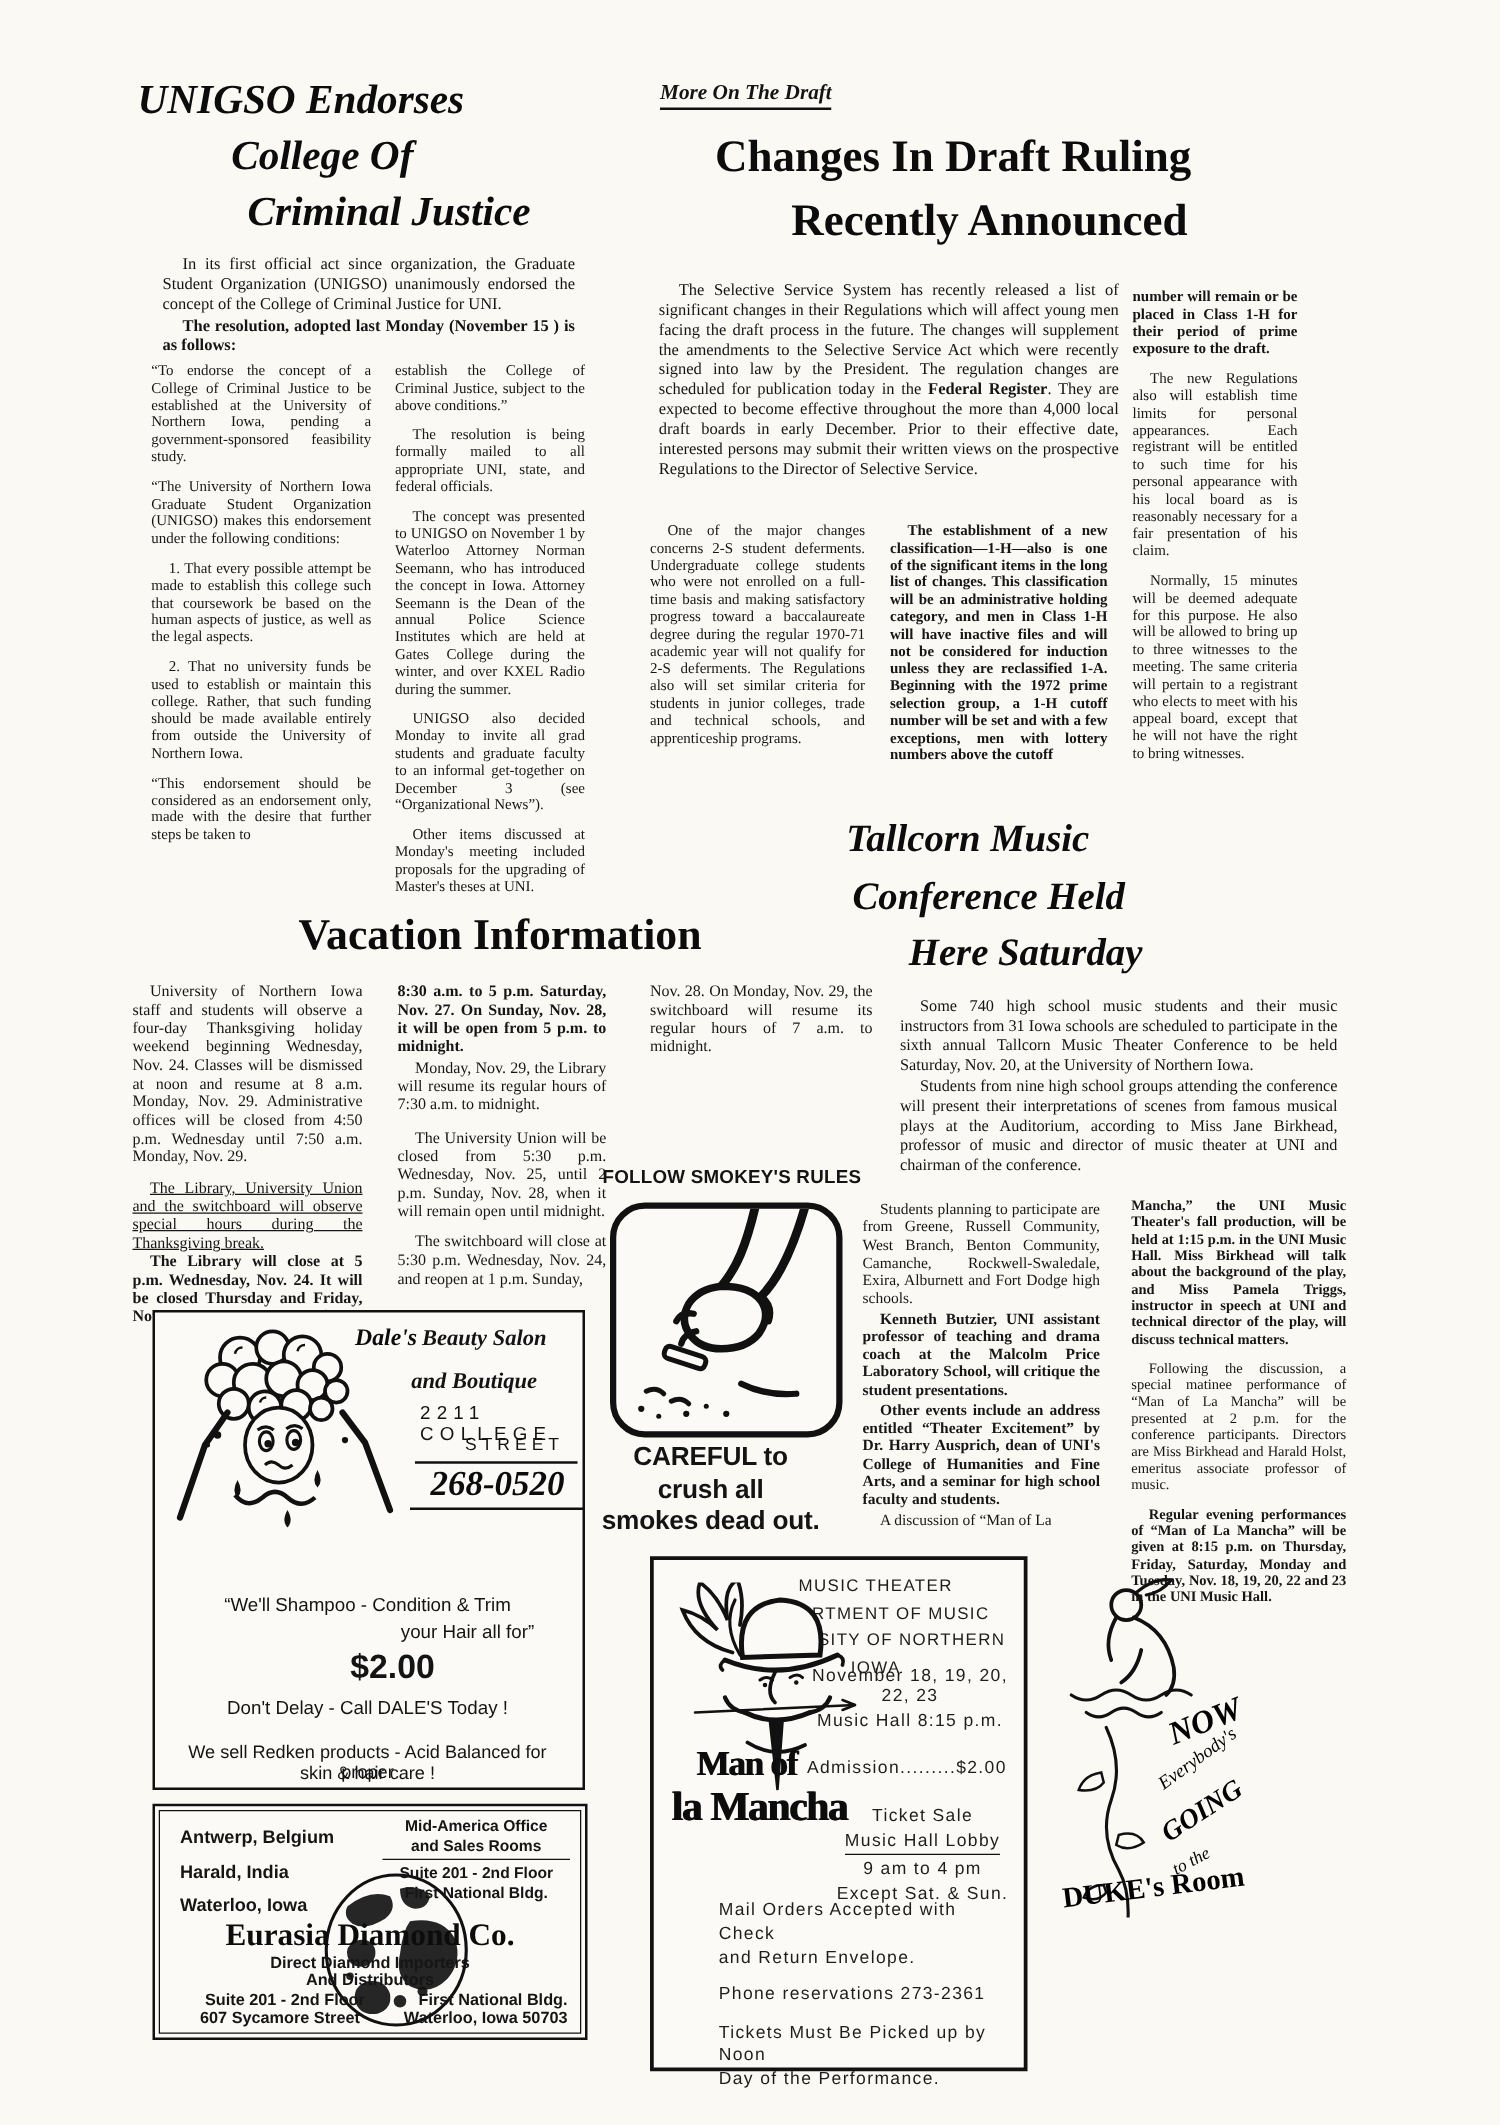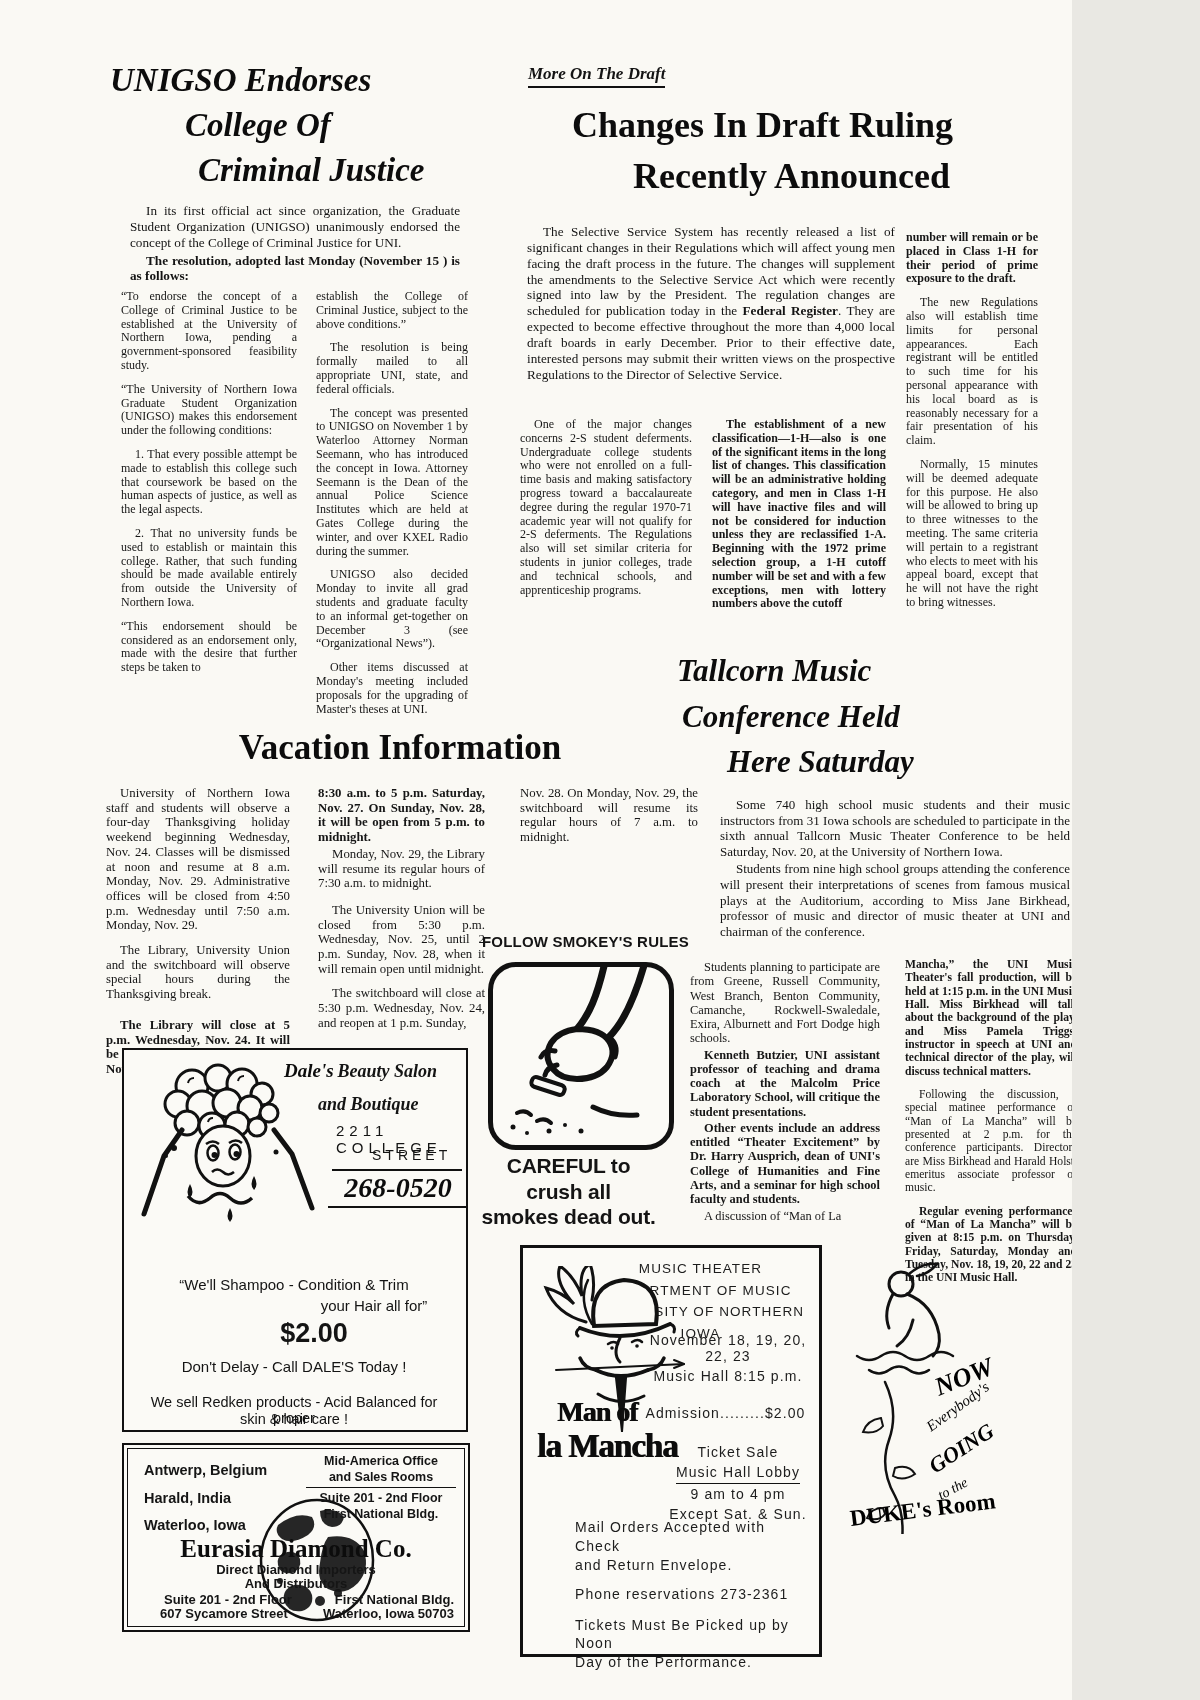--- a/index.html
+++ b/index.html
@@ -1,17 +1,17 @@
 <!DOCTYPE html>
 <html><head>
 <meta charset="utf-8">
 <style>
   html,body { margin:0; padding:0; }
   body { width:1200px; height:1700px; background:#e9e8e3; font-family:"Liberation Serif", serif; }
-  .page { position:relative; width:1072px; height:1700px; background:#faf9f4; color:#141414; overflow:hidden; }
+  .page { position:relative; width:1200px; height:1700px; background:#faf9f4; color:#141414; overflow:hidden; }
   .abs { position:absolute; }
   .body { font:12px/1.15 "Liberation Serif", serif; text-align:justify; color:#161616; }
   .body p { margin:0 0 10px 0; text-indent:14px; }
   .body p.ni { text-indent:0; }
   .b { font-weight:bold; }
   .it { font-style:italic; }
   .sans { font-family:"Liberation Sans", sans-serif; }
   .hl { font-family:"Liberation Serif", serif; font-weight:bold; color:#0c0c0c; }
   .hl-it { font-style:italic; }
   .kicker { font:bold italic 17px "Liberation Serif", serif; border-bottom:2.5px solid #111; padding-bottom:2px; display:inline-block; }
@@ -82,21 +82,21 @@
   <div class="abs body" style="left:906px; top:231px; width:132px;">
     <p class="ni b">number will remain or be placed in Class 1-H for their period of prime exposure to the draft.</p>
     <p>The new Regulations also will establish time limits for personal appearances. Each registrant will be entitled to such time for his personal appearance with his local board as is reasonably necessary for a fair presentation of his claim.</p>
     <p>Normally, 15 minutes will be deemed adequate for this purpose. He also will be allowed to bring up to three witnesses to the meeting. The same criteria will pertain to a registrant who elects to meet with his appeal board, except that he will not have the right to bring witnesses.</p>
   </div>
 
   <div class="abs center hl" style="left:160px; top:728px; width:480px; font-size:35px;">Vacation Information</div>
 
   <div class="abs body" style="left:106px; top:786px; width:184px; font-size:12.8px;">
     <p>University of Northern Iowa staff and students will observe a four-day Thanksgiving holiday weekend beginning Wednesday, Nov. 24. Classes will be dismissed at noon and resume at 8 a.m. Monday, Nov. 29. Administrative offices will be closed from 4:50 p.m. Wednesday until 7:50 a.m. Monday, Nov. 29.</p>
-    <p style="margin-bottom:16px;">The Library, University Union and the switchboard will observe special hours during the Thanksgiving break.</p>
+    <p style="margin-bottom:0;text-decoration:underline;">The Library, University Union and the switchboard will observe special hours during the Thanksgiving break.</p>
     <p class="b" style="margin-bottom:0;">The Library will close at 5 p.m. Wednesday, Nov. 24. It will be closed Thursday and Friday, Nov. 25 and 26, and reopen from</p>
   </div>
 
   <div class="abs body" style="left:318px; top:786px; width:167px; font-size:12.8px;">
     <p class="ni b" style="margin-bottom:2px;">8:30 a.m. to 5 p.m. Saturday, Nov. 27. On Sunday, Nov. 28, it will be open from 5 p.m. to midnight.</p>
     <p style="margin-bottom:12px;">Monday, Nov. 29, the Library will resume its regular hours of 7:30 a.m. to midnight.</p>
     <p>The University Union will be closed from 5:30 p.m. Wednesday, Nov. 25, until 2 p.m. Sunday, Nov. 28, when it will remain open until midnight.</p>
     <p>The switchboard will close at 5:30 p.m. Wednesday, Nov. 24, and reopen at 1 p.m. Sunday,</p>
   </div>
 
@@ -203,21 +203,21 @@
         <path d="M100,152 q5,9 0,14 q-5,-5 0,-14z"></path>
       </g>
       <circle cx="44" cy="92" r="3" fill="#111"></circle>
         <circle cx="36" cy="100" r="2" fill="#111"></circle>
         <circle cx="146" cy="96" r="2.5" fill="#111"></circle>
     </svg>
     <div class="abs" style="left:160px; top:10px; width:180px;">
       <span class="hl hl-it" style="font-size:19px;">Dale's</span>
       <span class="it" style="font-size:18px; font-weight:bold;">Beauty Salon</span>
     </div>
-    <div class="abs it b" style="left:194px; top:44px; font-size:18px;">and Boutique</div>
+    <div class="abs it b" style="left:205px; top:44px; font-size:18px;">and Boutique</div>
     <div class="abs sans" style="left:212px; top:72px; font-size:15px; letter-spacing:5px;">2211 COLLEGE</div>
     <div class="abs sans" style="left:248px; top:97px; font-size:14px; letter-spacing:4px;">STREET</div>
     <div class="abs" style="left:208px; top:119px; width:130px; border-top:2px solid #111;"></div>
     <div class="abs hl hl-it center" style="left:204px; top:122px; width:140px; font-size:28px; border-bottom:2px solid #111; padding-bottom:2px;">268-0520</div>
     <div class="abs sans center" style="left:10px; top:226px; width:320px; font-size:15px;">“We'll Shampoo - Condition &amp; Trim</div>
     <div class="abs sans center" style="left:90px; top:247px; width:320px; font-size:15px;">your Hair all for”</div>
     <div class="abs sans b center" style="left:30px; top:268px; width:320px; font-size:27px;">$2.00</div>
     <div class="abs sans center" style="left:10px; top:308px; width:320px; font-size:15px;">Don't Delay - Call DALE'S Today !</div>
     <div class="abs sans center" style="left:4px; top:344px; width:332px; font-size:14.5px;">We sell Redken products - Acid Balanced for proper</div>
     <div class="abs sans center" style="left:4px; top:361px; width:332px; font-size:14.5px;">skin &amp; hair care !</div>

